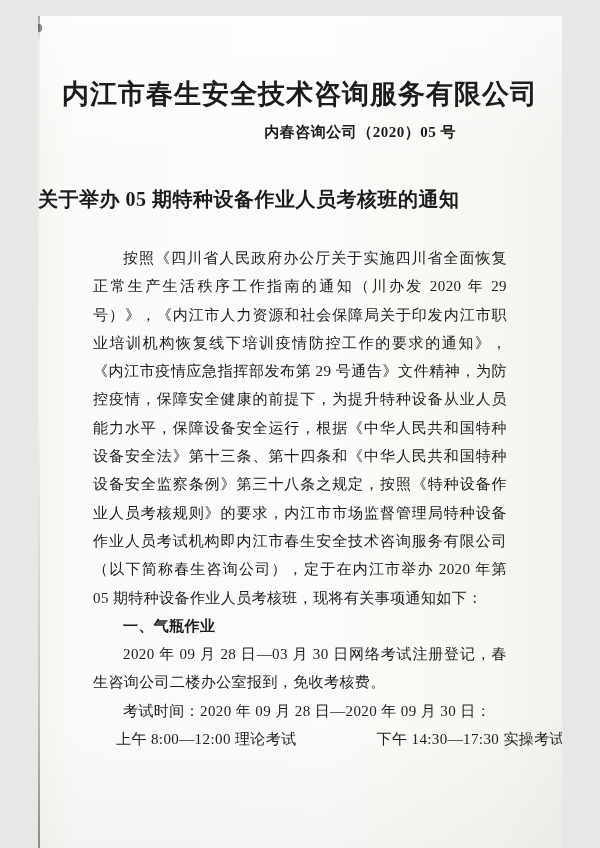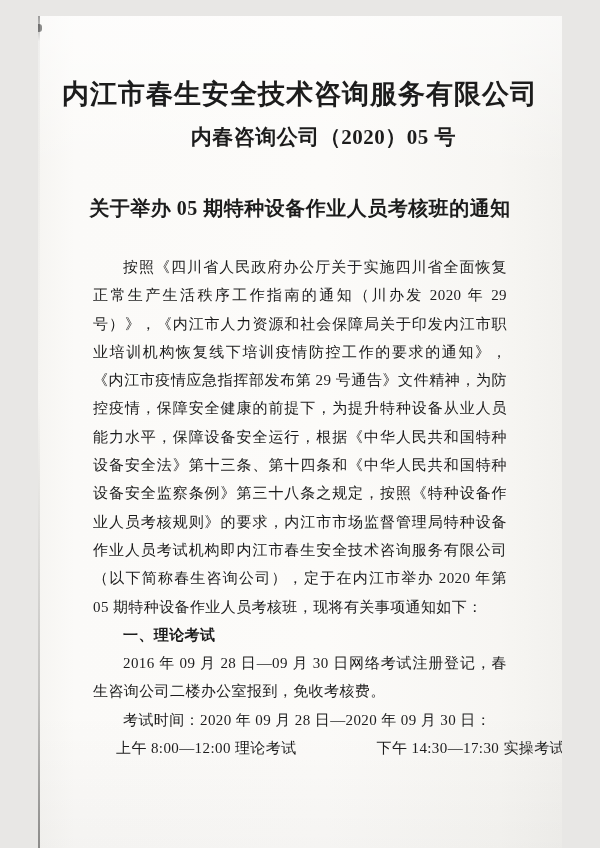--- a/index.html
+++ b/index.html
@@ -49,27 +49,27 @@
     text-align: center;
     font-size: 27px;
     font-weight: bold;
     letter-spacing: 1px;
     line-height: 32px;
   }
   .doc-number {
     margin-top: 13px;
     padding-right: 106px;
     text-align: right;
-    font-size: 21px;
+    font-size: 15px;
     font-weight: bold;
     letter-spacing: 0.5px;
   }
   .notice-title {
     margin: 44px 0 0 0;
-    text-align: center;
+    text-align: left;
     font-size: 20px;
     font-weight: bold;
     letter-spacing: 0.5px;
     line-height: 26px;
   }
   .doc-body {
     margin: 32px 55px 0 55px;
     font-size: 15px;
     line-height: 28.3px;
     text-align: justify;
@@ -102,25 +102,25 @@
 
   <div class="doc-number">内春咨询公司（2020）05 号</div>
 
   <h2 class="notice-title">关于举办 05 期特种设备作业人员考核班的通知</h2>
 
   <div class="doc-body">
 
 
     <p class="para">按照《四川省人民政府办公厅关于实施四川省全面恢复正常生产生活秩序工作指南的通知（川办发 2020 年 29 号）》，《内江市人力资源和社会保障局关于印发内江市职业培训机构恢复线下培训疫情防控工作的要求的通知》，《内江市疫情应急指挥部发布第 29 号通告》文件精神，为防控疫情，保障安全健康的前提下，为提升特种设备从业人员能力水平，保障设备安全运行，根据《中华人民共和国特种设备安全法》第十三条、第十四条和《中华人民共和国特种设备安全监察条例》第三十八条之规定，按照《特种设备作业人员考核规则》的要求，内江市市场监督管理局特种设备作业人员考试机构即内江市春生安全技术咨询服务有限公司（以下简称春生咨询公司），定于在内江市举办 2020 年第 05 期特种设备作业人员考核班，现将有关事项通知如下：</p>
 
-    <p class="section-heading">一、理论考试</p>
+    <p class="section-heading">一、气瓶作业</p>
 
 
 
-    <p class="para">2016 年 09 月 28 日—09 月 30 日网络考试注册登记，春生咨询公司二楼办公室报到，免收考核费。</p>
+    <p class="para">2020 年 09 月 28 日—03 月 30 日网络考试注册登记，春生咨询公司二楼办公室报到，免收考核费。</p>
 
     <p class="para">考试时间：2020 年 09 月 28 日—2020 年 09 月 30 日：</p>
 
     <p class="schedule">
       <span class="morning">上午 8:00—12:00 理论考试</span><span class="afternoon">下午 14:30—17:30 实操考试</span>
     </p>
 
   </div>
 </div>
 

